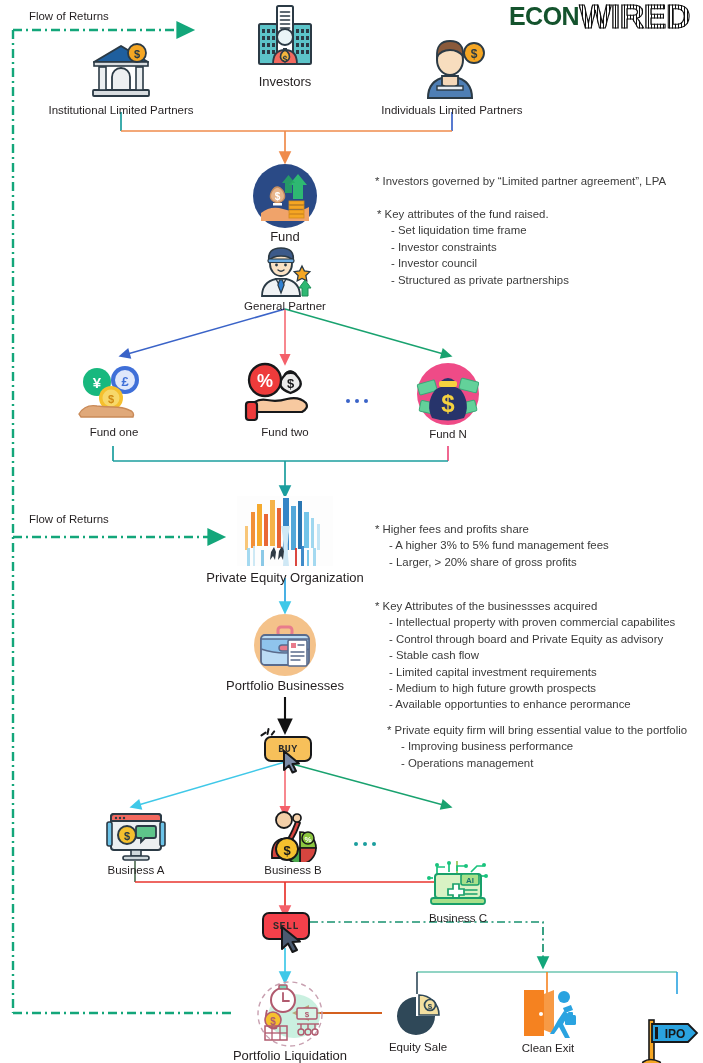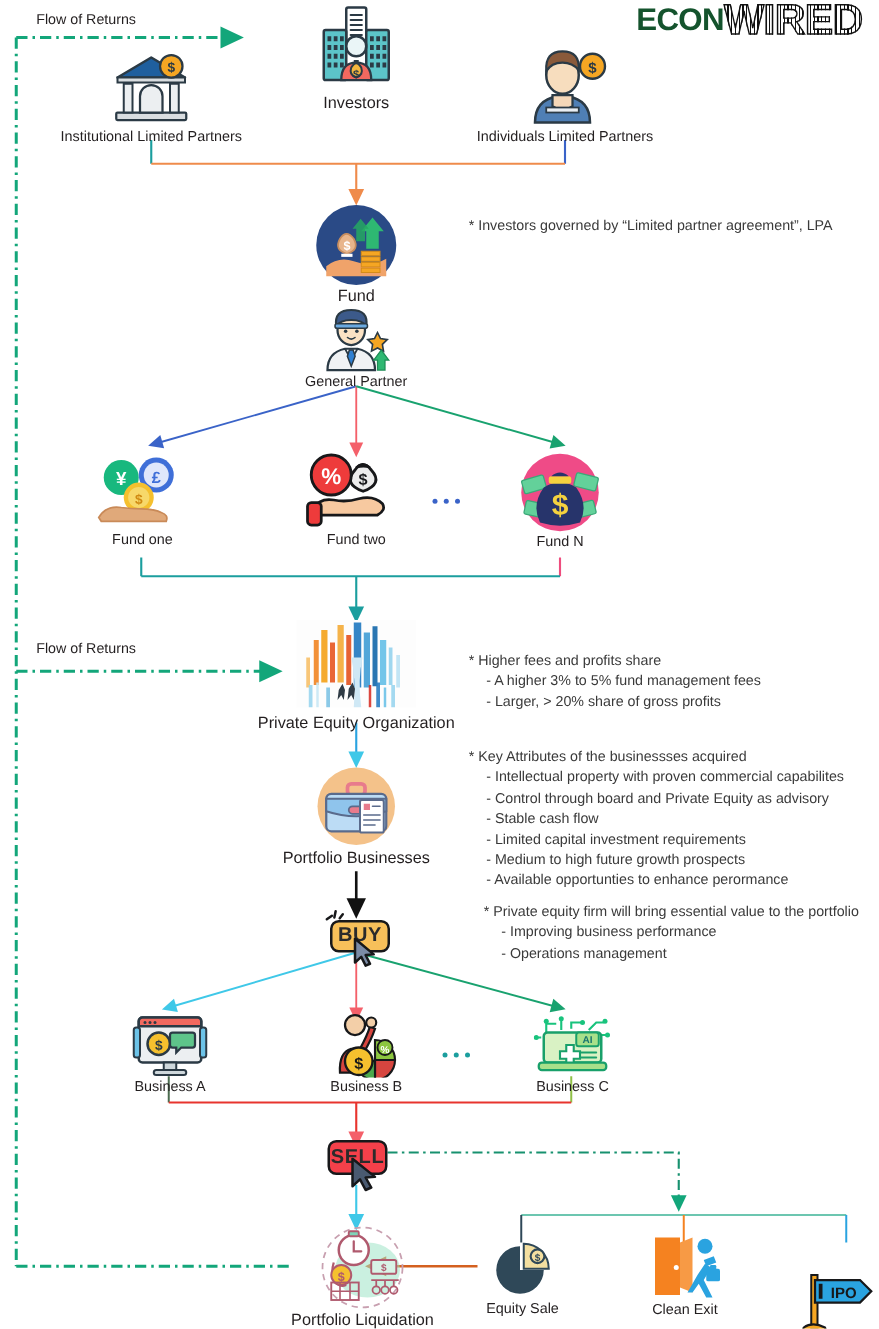--- a/index.html
+++ b/index.html
@@ -78,24 +78,24 @@
   
   .dots{position:absolute;display:flex;gap:5px;}
   .dots i{display:block;width:4px;height:4px;border-radius:50%;}
 
   
   .chip{
     position:absolute;
     border-radius:7px;
     border:2.5px solid #17181a;
     font-weight:bold;
-    font-size:16px;
+    font-size:10px;
     letter-spacing:0.5px;
     display:flex;align-items:center;justify-content:center;
-    font-family:Liberation Sans, sans-serif;
+    font-family:Liberation Mono, monospace;
   }
   .chip.buy{background:#f7c05a;color:#2b2b2b;}
   .chip.sell{background:#f4404a;color:#2b2b2b;}
   .spark{position:absolute;}
   .spark b{position:absolute;display:block;background:#17181a;border-radius:1px;}
 </style>
 </head>
 <body>
 
 <div id="stage">
@@ -447,21 +447,21 @@
       <path d="M56,40 a16,16 0 0 1 -16,16 v-16z" fill="#d6453f" stroke="#17181a" stroke-width="1.7"></path>
       <path d="M40,40 v16 a16,16 0 0 1 -13,-7z" fill="#4ba84b" stroke="#17181a" stroke-width="1.7"></path>
       <circle cx="48" cy="30" r="6" fill="#8cc63f" stroke="#17181a" stroke-width="1.5"></circle>
       <text x="48" y="34" font-size="8" font-weight="bold" fill="#fff" text-anchor="middle" font-family="Liberation Sans,sans-serif">%</text>
       <circle cx="27" cy="41" r="11" fill="#f5c02e" stroke="#17181a" stroke-width="1.9"></circle>
       <text x="27" y="47" font-size="13" font-weight="bold" fill="#17181a" text-anchor="middle" font-family="Liberation Sans,sans-serif">$</text>
     </svg>
     <div class="lbl">Business B</div>
   </div>
 
-  <div class="node" style="left:418px;top:812px;width:80px;">
+  <div class="node" style="left:418px;top:860px;width:80px;">
     <svg class="icon" width="62" height="50" viewBox="0 0 62 50">
       <g stroke="#19c37d" stroke-width="1.7" fill="none">
         <path d="M10,14 L10,7 L18,7"></path>
           <path d="M22,12 L22,4"></path>
           <path d="M30,11 L30,6 L38,6"></path>
         <path d="M44,12 L50,6 L56,6"></path>
           <path d="M50,16 L58,16"></path>
           <path d="M6,18 L2,18"></path>
       </g>
       <g fill="#19c37d">
@@ -561,20 +561,27 @@
       <rect x="16" y="11" width="3" height="12" fill="#17181a"></rect>
       <text x="36" y="22" font-size="12" font-weight="bold" fill="#17181a" text-anchor="middle" font-family="Liberation Sans,sans-serif">IPO</text>
     </svg>
     <div class="lbl">Go Public</div>
   </div>
 
   <div class="ann" style="left:375px;top:173px;">
     <span class="hd">* Investors governed by “Limited partner agreement”, LPA</span>
   </div>
 
+  <div class="ann" style="left:377px;top:206px;">
+    <span class="hd">* Key attributes of the fund raised.</span>
+    <span class="sub">- Set liquidation time frame</span>
+    <span class="sub">- Investor constraints</span>
+    <span class="sub">- Investor council</span>
+    <span class="sub">- Structured as private partnerships</span>
+  </div>
 
   <div class="ann" style="left:375px;top:521px;">
     <span class="hd">* Higher fees and profits share</span>
     <span class="sub">- A higher 3% to 5% fund management fees</span>
     <span class="sub">- Larger, &gt; 20% share of gross profits</span>
   </div>
 
   <div class="ann" style="left:375px;top:598px;">
     <span class="hd">* Key Attributes of the businessses acquired</span>
     <span class="sub">- Intellectual property with proven commercial capabilites</span>

